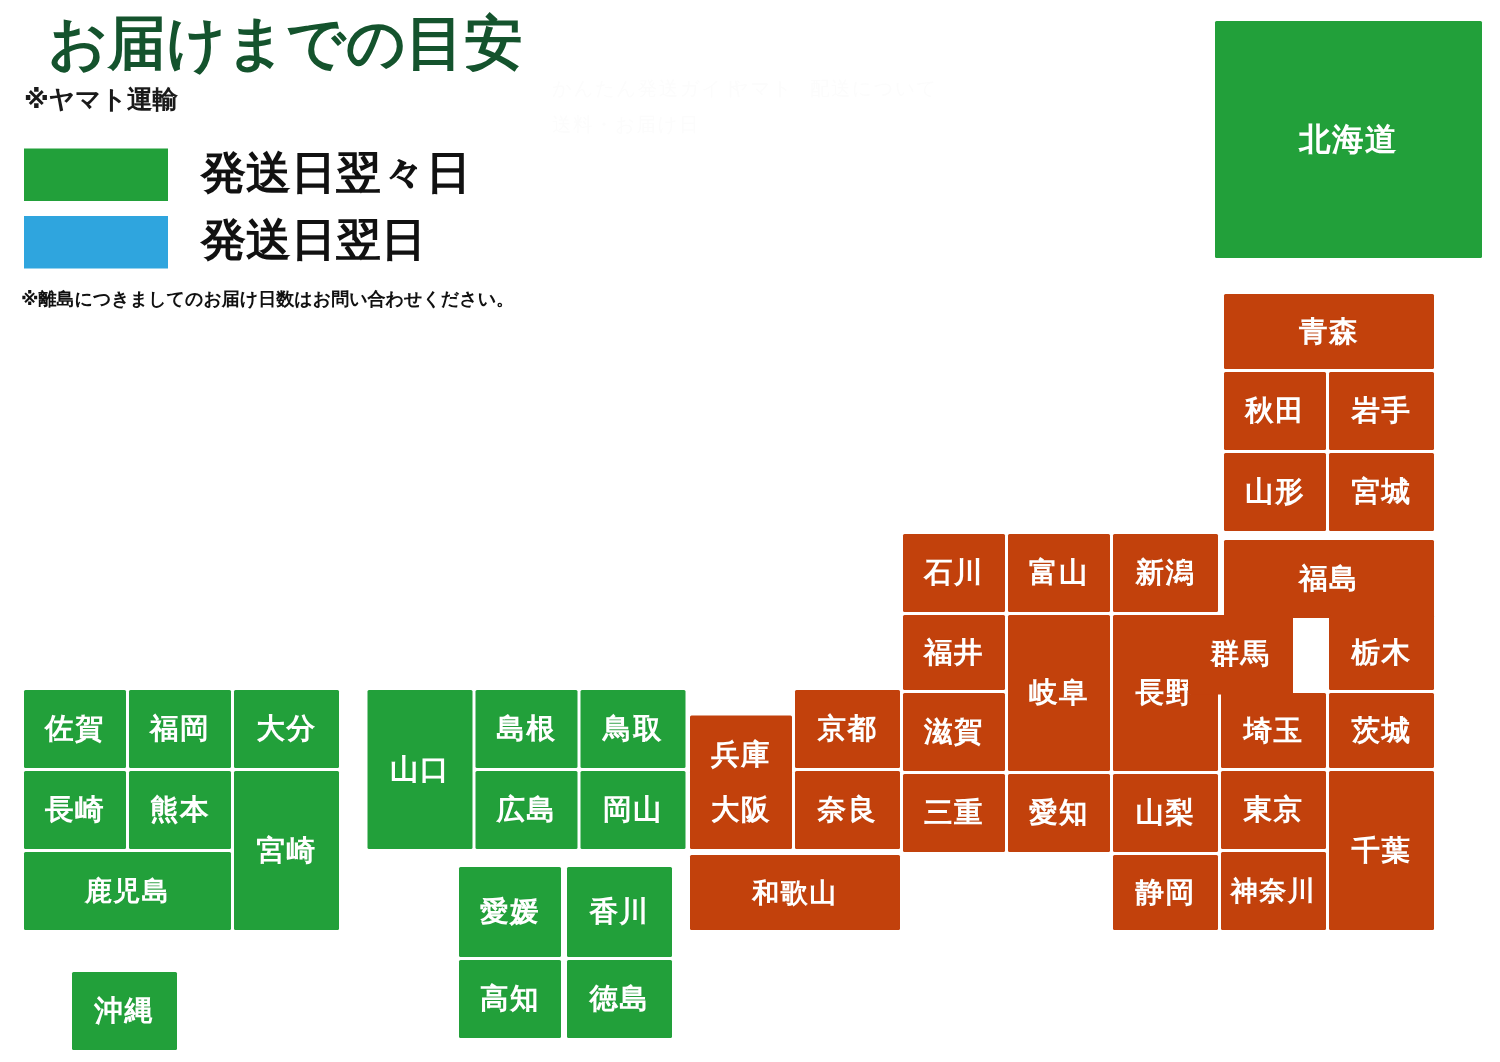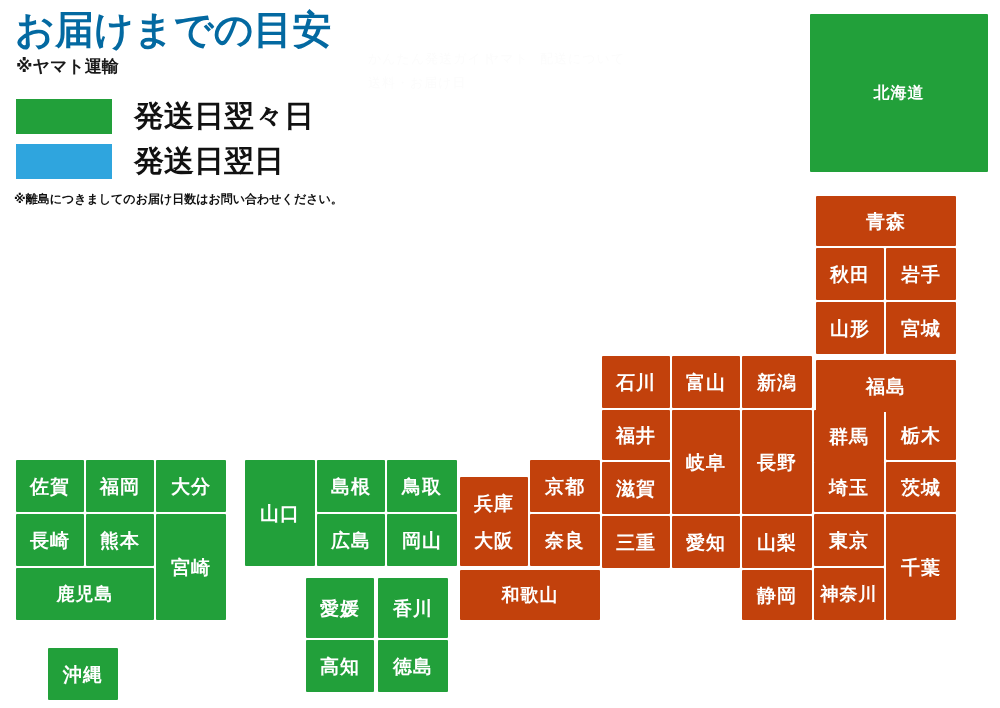--- a/index.html
+++ b/index.html
@@ -8,22 +8,22 @@
     width:1000px;height:708px;
     background:#ffffff;
     font-family:"Liberation Sans","DejaVu Sans",sans-serif;
     overflow:hidden;
     position:relative;
   }
   #stage{position:absolute;left:0;top:0;width:1000px;height:708px;}
 
   
   .title{
-    position:absolute;left:15px;top:8px;
-    font-size:39px;font-weight:bold;color:#0369a1;
+    position:absolute;left:32px;top:8px;
+    font-size:39px;font-weight:bold;color:#14532d;
     letter-spacing:0px;line-height:44px;white-space:nowrap;
   }
   .subtitle{
     position:absolute;left:16px;top:57px;
     font-size:17px;font-weight:bold;color:#1a1a1a;
     line-height:20px;white-space:nowrap;
   }
   .legend-row{position:absolute;height:40px;}
   .legend-sw{
     position:absolute;left:0;top:3px;
@@ -82,34 +82,34 @@
 
   <div class="note">※離島につきましてのお届け日数はお問い合わせください。</div>
 
   <div id="watermark-layer">
       <div class="watermark" style="left: 368px; top: 50px;">かんたん発送ガイド</div>
       <div class="watermark" style="left: 368px; top: 74px;">送料・お届け日</div>
       <div class="watermark" style="left: 486px; top: 50px;">ヤマト</div>
       <div class="watermark" style="left: 540px; top: 50px;">配送について</div>
     </div>
   <div id="map-layer">
-      <div class="cell c-green big" title="北海道" style="left: 810px; top: 14px; width: 178px; height: 158px; font-size: 16px;">北海道</div>
+      <div class="cell c-green big" title="北海道" style="left: 810px; top: 14px; width: 178px; height: 158px; font-size: 21px;">北海道</div>
       <div class="cell c-blue" title="青森" style="left: 816px; top: 196px; width: 140px; height: 50px;">青森</div>
       <div class="cell c-blue" title="秋田" style="left: 816px; top: 248px; width: 68px; height: 52px;">秋田</div>
       <div class="cell c-blue" title="岩手" style="left: 886px; top: 248px; width: 70px; height: 52px;">岩手</div>
       <div class="cell c-blue" title="山形" style="left: 816px; top: 302px; width: 68px; height: 52px;">山形</div>
       <div class="cell c-blue" title="宮城" style="left: 886px; top: 302px; width: 70px; height: 52px;">宮城</div>
       <div class="cell c-blue" title="福島" style="left: 816px; top: 360px; width: 140px; height: 52px;">福島</div>
       <div class="cell c-blue" title="石川" style="left: 602px; top: 356px; width: 68px; height: 52px;">石川</div>
       <div class="cell c-blue" title="富山" style="left: 672px; top: 356px; width: 68px; height: 52px;">富山</div>
       <div class="cell c-blue" title="新潟" style="left: 742px; top: 356px; width: 70px; height: 52px;">新潟</div>
       <div class="cell c-blue" title="福井" style="left: 602px; top: 410px; width: 68px; height: 50px;">福井</div>
       <div class="cell c-blue" title="岐阜" style="left: 672px; top: 410px; width: 68px; height: 104px;">岐阜</div>
       <div class="cell c-blue" title="長野" style="left: 742px; top: 410px; width: 70px; height: 104px;">長野</div>
-      <div class="cell c-blue" title="群馬" style="left: 814px; top: 410px; width: 70px; height: 53px;">群馬</div>
+      <div class="cell c-blue" title="群馬" style="left: 792px; top: 410px; width: 70px; height: 53px;">群馬</div>
       <div class="cell c-blue" title="栃木" style="left: 886px; top: 410px; width: 70px; height: 50px;">栃木</div>
       <div class="cell c-blue" title="滋賀" style="left: 602px; top: 462px; width: 68px; height: 52px;">滋賀</div>
       <div class="cell c-blue" title="埼玉" style="left: 814px; top: 462px; width: 70px; height: 50px;">埼玉</div>
       <div class="cell c-blue" title="茨城" style="left: 886px; top: 462px; width: 70px; height: 50px;">茨城</div>
       <div class="cell c-blue" title="三重" style="left: 602px; top: 516px; width: 68px; height: 52px;">三重</div>
       <div class="cell c-blue" title="愛知" style="left: 672px; top: 516px; width: 68px; height: 52px;">愛知</div>
       <div class="cell c-blue" title="山梨" style="left: 742px; top: 516px; width: 70px; height: 52px;">山梨</div>
       <div class="cell c-blue" title="東京" style="left: 814px; top: 514px; width: 70px; height: 52px;">東京</div>
       <div class="cell c-blue" title="千葉" style="left: 886px; top: 514px; width: 70px; height: 106px;">千葉</div>
       <div class="cell c-blue" title="静岡" style="left: 742px; top: 570px; width: 70px; height: 50px;">静岡</div>

